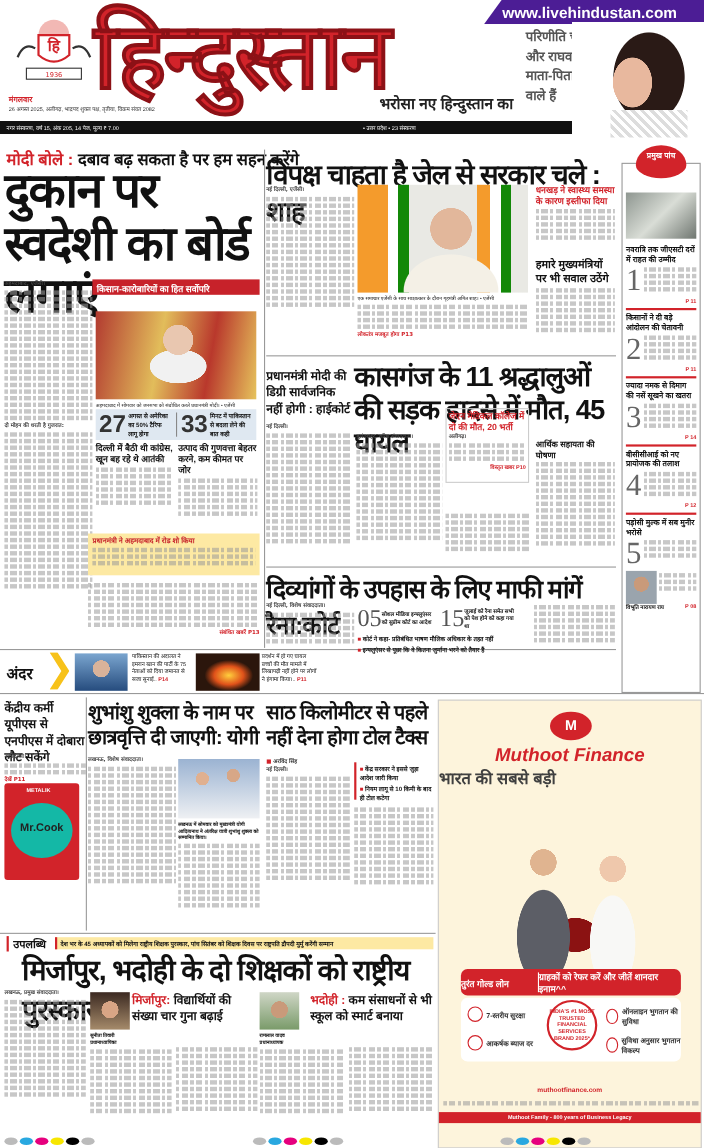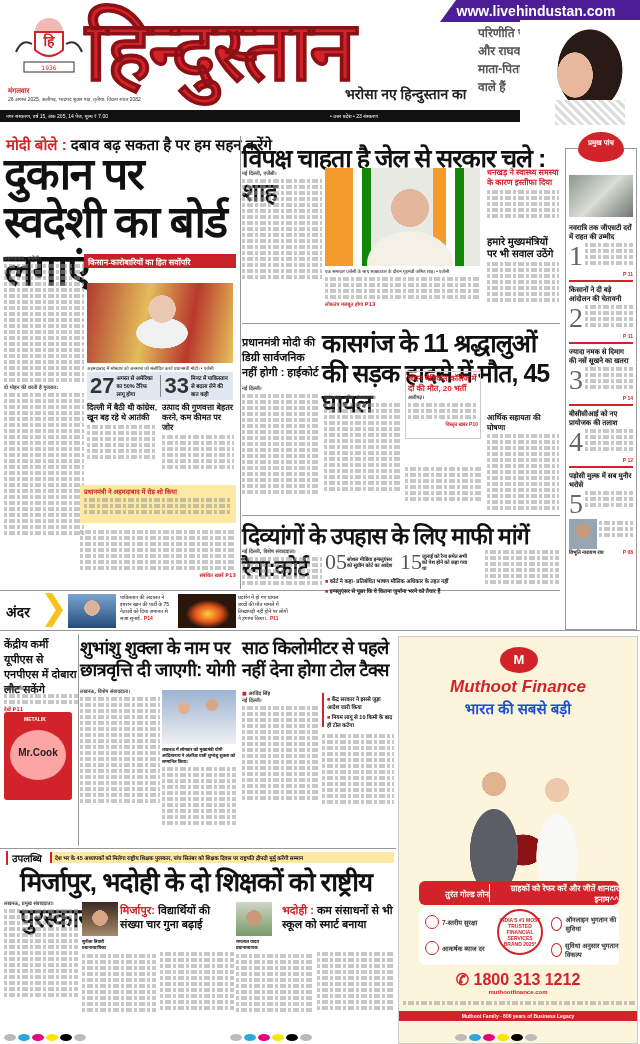--- a/index.html
+++ b/index.html
@@ -40,50 +40,50 @@
 #shah-title{left:242px;top:140px;width:325px;font:bold 25px "Liberation Sans",sans-serif;letter-spacing:-1px}
 #shah-photo{left:325px;top:168px;width:155px;height:98px;background:radial-gradient(circle 22px at 85px 40px,#e2b79b 85%,transparent 87%),radial-gradient(ellipse 50px 38px at 85px 96px,#f4f0e6 85%,transparent 87%),linear-gradient(90deg,#f49b2c 0 18%,#fff 18% 24%,#138808 24% 30%,#e9e9e4 30% 70%,#f49b2c 70% 78%,#fff 78% 84%,#138808 84% 90%,#e9e9e4 90%)}
 #shah-cap{left:325px;top:268px;width:155px;font:4.5px "Liberation Sans",sans-serif}
 #shah-side1{left:487px;top:168px;width:72px;font:bold 8px "Liberation Sans",sans-serif;color:#d2232a;line-height:10px}
 #shah-side2{left:487px;top:236px;width:72px;font:bold 10px "Liberation Sans",sans-serif;line-height:12px}
 
 #degree-title{left:242px;top:335px;width:80px;font:bold 11px "Liberation Sans",sans-serif;line-height:15px}
 #kas-title{left:322px;top:328px;width:238px;font:bold 25px "Liberation Sans",sans-serif;line-height:30px;letter-spacing:-1px}
 #amu-box{left:405px;top:371px;width:76px;height:68px;border:1px solid #ccc;padding:2px}
 #amu-box .t{font:bold 8px "Liberation Sans",sans-serif;color:#d2232a;line-height:10px}
-#aid-title{left:487px;top:412px;width:72px;font:bold 7.5px "Liberation Sans",sans-serif}
+#aid-title{left:487px;top:398px;width:72px;font:bold 7.5px "Liberation Sans",sans-serif}
 
 #raina-title{left:242px;top:519px;width:325px;font:bold 23px "Liberation Sans",sans-serif;letter-spacing:-1px}
 #raina-box{left:325px;top:549px;width:155px;height:40px}
 #raina-box .n{font:22px "Liberation Serif",serif;color:#555;display:inline-block;vertical-align:middle}
 #raina-box .l{font:bold 5px "Liberation Sans",sans-serif;display:inline-block;width:48px;vertical-align:middle}
 .bullet{font:bold 5.5px "Liberation Sans",sans-serif;margin-top:2px}
 .bullet:before{content:"■ ";color:#d2232a}
 #andar-lbl{left:6px;top:602px;font:bold 14px "Liberation Sans",sans-serif}
 #andar-chev{left:45px;top:593px;width:18px;height:34px;background:#f7c21a;clip-path:polygon(0 0,40% 0,100% 50%,40% 100%,0 100%,60% 50%)}
 #imran{left:68px;top:594px;width:48px;height:34px;background:radial-gradient(circle 9px at 24px 14px,#d9b39a 85%,transparent 87%),linear-gradient(#7aa5cf,#264c7e)}
 #fire{left:178px;top:594px;width:58px;height:34px;background:radial-gradient(ellipse 22px 14px at 30px 20px,#ffcf3d,#e0521a 60%,#2b160c 100%)}
 #andar-t1{left:120px;top:594px;width:56px;font:5px "Liberation Sans",sans-serif;line-height:7px}
 #andar-t2{left:238px;top:594px;width:50px;font:5px "Liberation Sans",sans-serif;line-height:7px}
 
 #ups-title{left:4px;top:637px;width:74px;font:bold 11px "Liberation Sans",sans-serif;line-height:15px}
 #mrcook{left:4px;top:700px;width:68px;height:96px;background:#d2232a;border-radius:3px}
-#mrcook .c{position:absolute;left:6px;top:18px;width:56px;height:50px;background:#fca5a5;border-radius:50%;text-align:center;font:bold 10px "Liberation Sans",sans-serif;padding-top:17px;color:#222}
+#mrcook .c{position:absolute;left:6px;top:18px;width:56px;height:50px;background:#14b8a6;border-radius:50%;text-align:center;font:bold 10px "Liberation Sans",sans-serif;padding-top:17px;color:#222}
 #shub-title{left:80px;top:637px;width:160px;font:bold 18px "Liberation Sans",sans-serif;line-height:22px;letter-spacing:-0.5px}
 #yogi{left:162px;top:690px;width:74px;height:54px;background:radial-gradient(circle 7px at 22px 18px,#e0b090 85%,transparent 87%),radial-gradient(circle 7px at 50px 15px,#d7a787 85%,transparent 87%),linear-gradient(#9bb3d2,#eef0f3)}
 #toll-title{left:242px;top:637px;width:155px;font:bold 18px "Liberation Sans",sans-serif;line-height:22px;letter-spacing:-0.5px}
 #toll-box{left:322px;top:693px;width:72px;height:34px;border-left:2px solid #d2232a}
 
 #ad{left:398px;top:636px;width:240px;height:408px;background:#fdf4dc;border:1px solid #ccc}
 #ad-logo{position:absolute;left:101px;top:10px;width:38px;height:26px;background:#d2232a;border-radius:50%;color:#fff;text-align:center;font:bold 13px "Liberation Sans",sans-serif;line-height:26px}
 #ad-brand{position:absolute;left:0;top:40px;width:100%;text-align:center;font:italic bold 17px "Liberation Sans",sans-serif;color:#d2232a}
-#ad-head{position:absolute;left:0;top:62px;width:100%;text-align:center;font:bold 15px "Liberation Sans",sans-serif;color:#1d4ed8;line-height:19px}
+#ad-head{position:absolute;left:0;top:62px;width:100%;text-align:left;font:bold 15px "Liberation Sans",sans-serif;color:#404040;line-height:19px}
 #ad-stats{position:absolute;left:8px;top:104px;width:224px;border-top:1px solid #d9a9a9;border-bottom:1px solid #d9a9a9;text-align:center;font:bold 8px "Liberation Sans",sans-serif;color:#d2232a;padding:3px 0}
 #ad-photo{position:absolute;left:40px;top:125px;width:160px;height:120px;background:radial-gradient(circle 14px at 55px 22px,#e0b490 85%,transparent 87%),radial-gradient(ellipse 28px 50px at 55px 90px,#5c5e66 85%,transparent 87%),radial-gradient(circle 14px at 118px 28px,#efc8ac 85%,transparent 87%),radial-gradient(ellipse 24px 50px at 118px 95px,#f8f8f6 85%,transparent 87%),radial-gradient(ellipse 24px 18px at 84px 88px,#8b1212 85%,transparent 87%)}
-#ad-cta{position:absolute;left:20px;top:244px;width:200px;height:24px;background:#d2232a;border-radius:6px;color:#fff;display:flex;font:bold 8px "Liberation Sans",sans-serif;text-align:right;align-items:center}
+#ad-cta{position:absolute;left:20px;top:244px;width:200px;height:24px;background:#d2232a;border-radius:6px;color:#fff;display:flex;font:bold 8px "Liberation Sans",sans-serif;text-align:left;align-items:center}
 #ad-feat{position:absolute;left:20px;top:270px;width:200px;height:58px;background:#fff;border-radius:6px;font:bold 6.5px "Liberation Sans",sans-serif;color:#333}
 .feat{position:absolute;display:flex;align-items:center;gap:3px}
 .feat i{width:14px;height:14px;border:1.5px solid #d2232a;border-radius:50%;display:inline-block}
 #trust{position:absolute;left:78px;top:2px;width:46px;height:46px;border:2px solid #d2232a;border-radius:50%;text-align:center;font:bold 5px "Liberation Sans",sans-serif;color:#d2232a;padding-top:6px}
 #ad-phone{position:absolute;left:0;top:333px;width:100%;text-align:center;font:bold 16px "Liberation Sans",sans-serif;color:#d2232a}
 #ad-site{position:absolute;left:0;top:352px;width:100%;text-align:center;font:bold 6px "Liberation Sans",sans-serif;color:#d2232a}
 #ad-fine{position:absolute;left:4px;top:362px;width:232px;text-align:center;font:3.5px "Liberation Sans",sans-serif;color:#333}
 #ad-foot{position:absolute;left:0;top:374px;width:100%;height:10px;background:#d2232a;color:#fff;text-align:center;font:bold 5px "Liberation Sans",sans-serif;line-height:10px}
 #upl-lbl{left:6px;top:851px;font:bold 10px "Liberation Sans",sans-serif;border-left:2px solid #d2232a;padding-left:4px}
 #upl-strip{left:50px;top:852px;width:344px;height:11px;background:#fde9a3;font:bold 5.5px "Liberation Sans",sans-serif;padding:2px 3px;border-left:2px solid #d2232a;white-space:nowrap;overflow:hidden}
@@ -388,21 +388,20 @@
     <div id="trust">INDIA'S #1 MOST TRUSTED FINANCIAL SERVICES BRAND 2025*</div>
     <div class="feat" style="left:132px;top:8px">
         <i></i>
         <span>ऑनलाइन भुगतान की सुविधा</span>
       </div>
     <div class="feat" style="left:132px;top:34px">
         <i></i>
         <span>सुविधा अनुसार भुगतान विकल्प</span>
       </div>
   </div>
-  <div id="ad-phone">✆ 1800 313 1212</div>
   <div id="ad-site">muthootfinance.com</div>
   <div id="ad-fine">
       <span class="fake"></span>
     </div>
   <div id="ad-foot">Muthoot Family - 800 years of Business Legacy</div>
 </div>
 
 <div class="abs rule" style="left:0;top:848px;width:396px;height:1px"></div>
 <div id="upl-lbl" class="abs">उपलब्धि</div>
 <div id="upl-strip" class="abs">देश भर के 45 अध्यापकों को मिलेगा राष्ट्रीय शिक्षक पुरस्कार, पांच सितंबर को शिक्षक दिवस पर राष्ट्रपति द्रौपदी मुर्मु करेंगी सम्मान</div>

